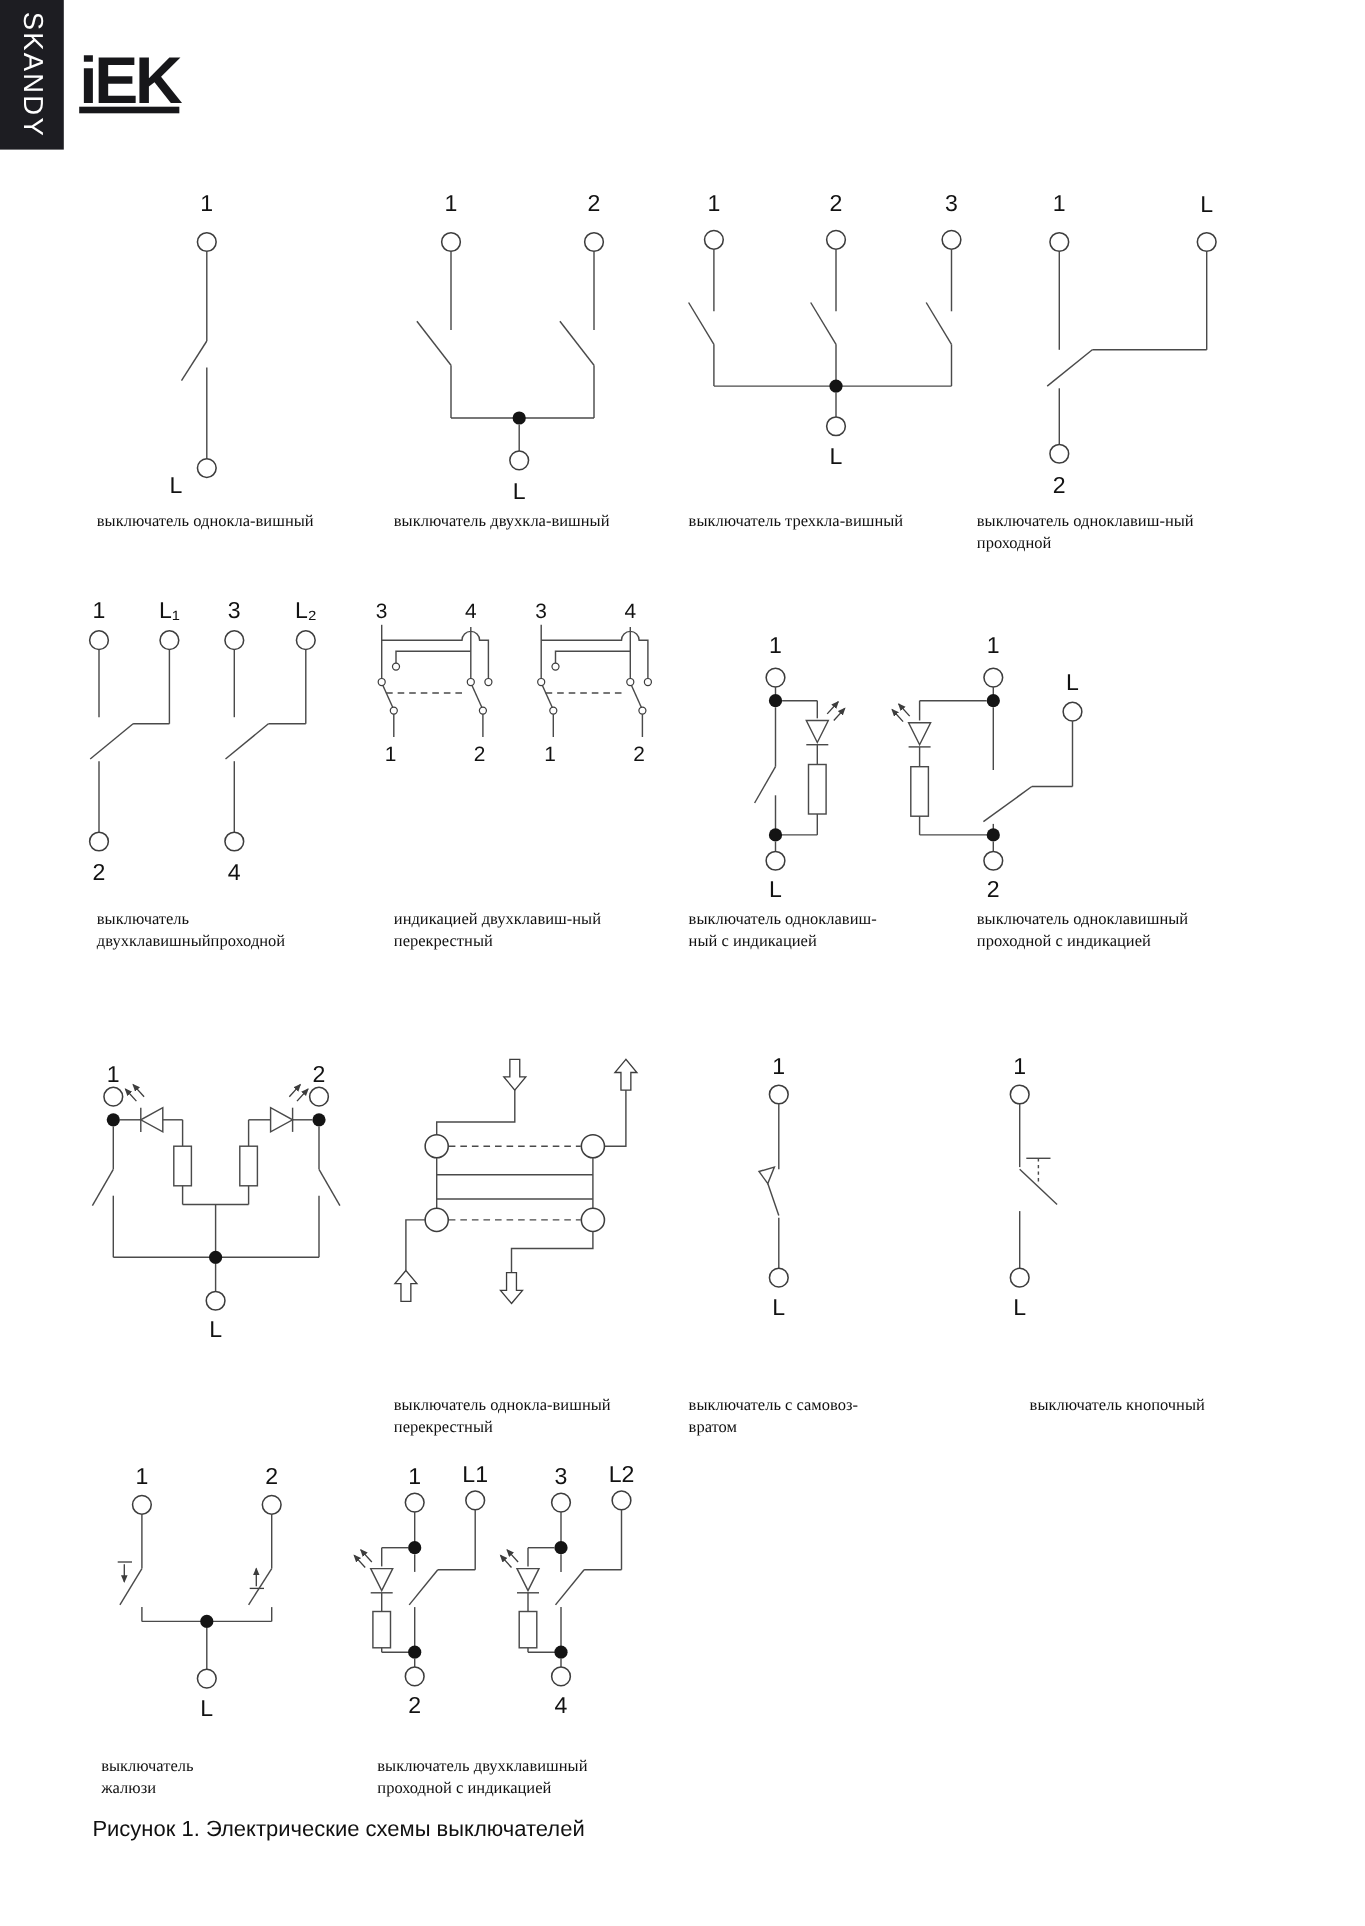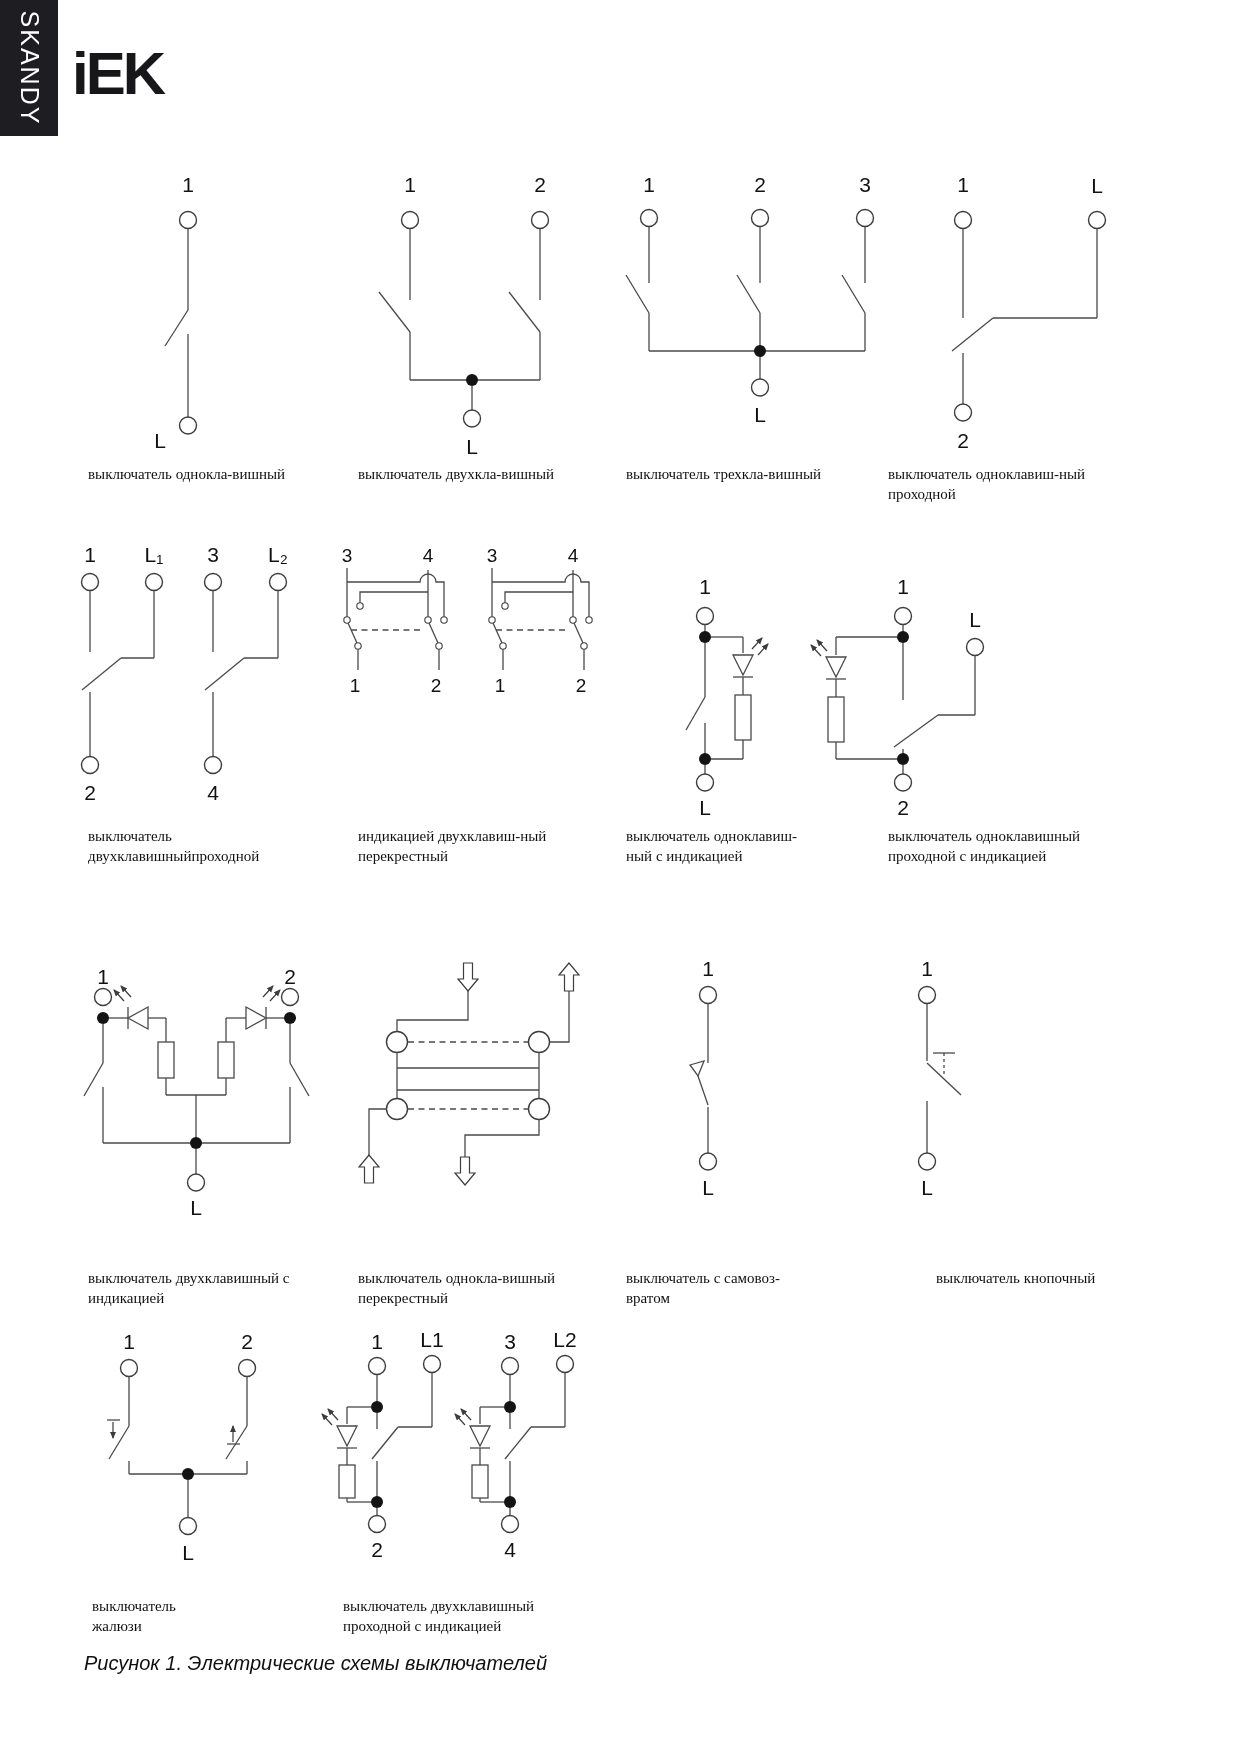--- a/index.html
+++ b/index.html
@@ -2,23 +2,23 @@
 <html><head>
 <meta charset="utf-8">
 <style>
   html,body{margin:0;padding:0;background:#fff;}
   .page{position:relative;width:1241px;height:1751px;background:#ffffff;overflow:hidden;
         font-family:"Liberation Sans","DejaVu Sans",sans-serif;color:#141414;}
   .side{position:absolute;left:0;top:0;width:58px;height:136px;background:#1d1d22;}
   .side span{position:absolute;left:50%;top:50%;transform:translate(-50%,-50%) rotate(90deg);
         color:#fff;font-size:25px;letter-spacing:2px;white-space:nowrap;}
   .logo{position:absolute;left:72px;top:44px;font-size:60px;font-weight:bold;
-        letter-spacing:-3px;color:#17171a;line-height:1;}
+        letter-spacing:-3px;color:#17171a;line-height:1;text-decoration:underline;}
   .cap{position:absolute;font-size:15px;line-height:20px;color:#101010;white-space:nowrap;font-family:Liberation Serif, serif;}
-  .figcap{position:absolute;font-size:20px;color:#101010;font-style:italic;}
+  .figcap{position:absolute;font-size:20px;color:#101010;}
   svg.diag{position:absolute;overflow:visible;}
   .w{stroke:#4a4a4a;stroke-width:1.3;fill:none;}
   .wd{stroke:#4a4a4a;stroke-width:1.3;fill:none;stroke-dasharray:6 4.5;}
   .term{stroke:#3d3d3d;stroke-width:1.4;fill:#fff;}
   .dot{fill:#141414;stroke:none;}
   .cc{stroke:#3d3d3d;stroke-width:1.1;fill:#fff;}
   .res{stroke:#4a4a4a;stroke-width:1.3;fill:#fff;}
   .led{stroke:#4a4a4a;stroke-width:1.3;fill:#fff;}
   .arr{stroke:#3d3d3d;stroke-width:1.2;fill:none;}
   .hollow{stroke:#3d3d3d;stroke-width:1.2;fill:#fff;}
@@ -349,24 +349,20 @@
     <line class="w" x1="57" y1="108" x2="91" y2="140"></line>
     <g>
       <line class="w" x1="63" y1="98" x2="85" y2="98"></line>
       <line class="w" x1="74" y1="98" x2="74" y2="122" stroke-dasharray="3 3"></line>
     </g>
     <line class="w" x1="57" y1="146" x2="57" y2="198"></line>
     <circle class="term" cx="57" cy="206.5" r="8.5"></circle>
     <text x="57" y="240">L</text>
   </svg>
 
-  <div class="cap" style="left:88px;top:1268px">
-    <div>выключатель двухклавишный с</div>
-    <div>индикацией</div>
-  </div>
   <div class="cap" style="left:358px;top:1268px">
     <div>выключатель однокла-вишный</div>
     <div>перекрестный</div>
   </div>
   <div class="cap" style="left:626px;top:1268px">
     <div>выключатель с самовоз-</div>
     <div>вратом</div>
   </div>
   <div class="cap" style="left:936px;top:1268px">
     <div>выключатель кнопочный</div>

